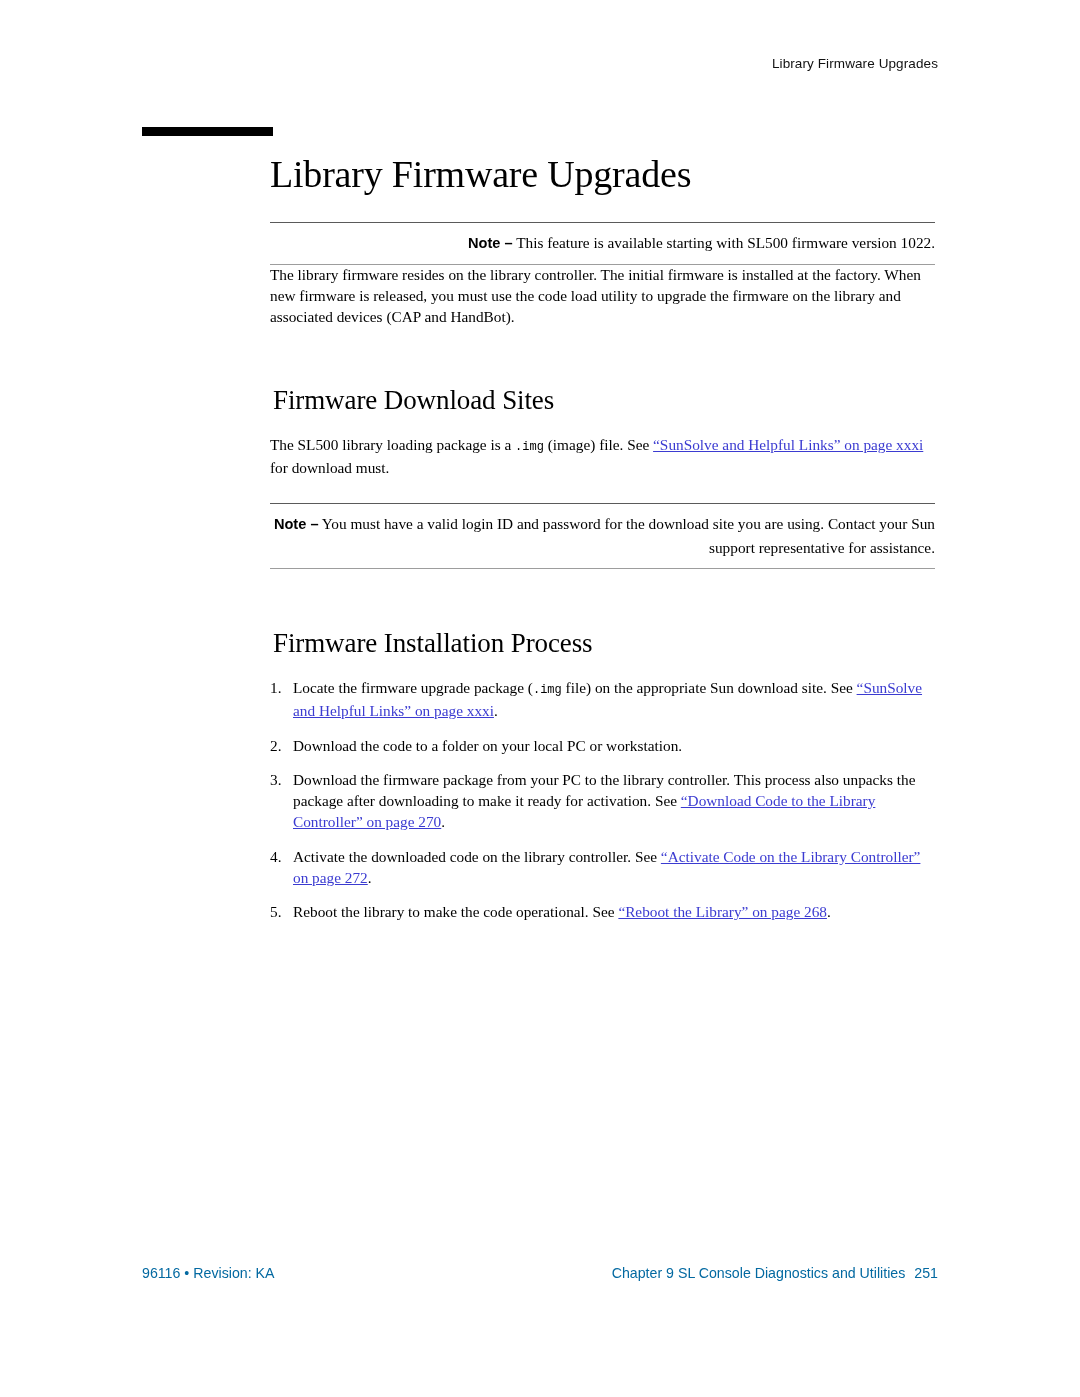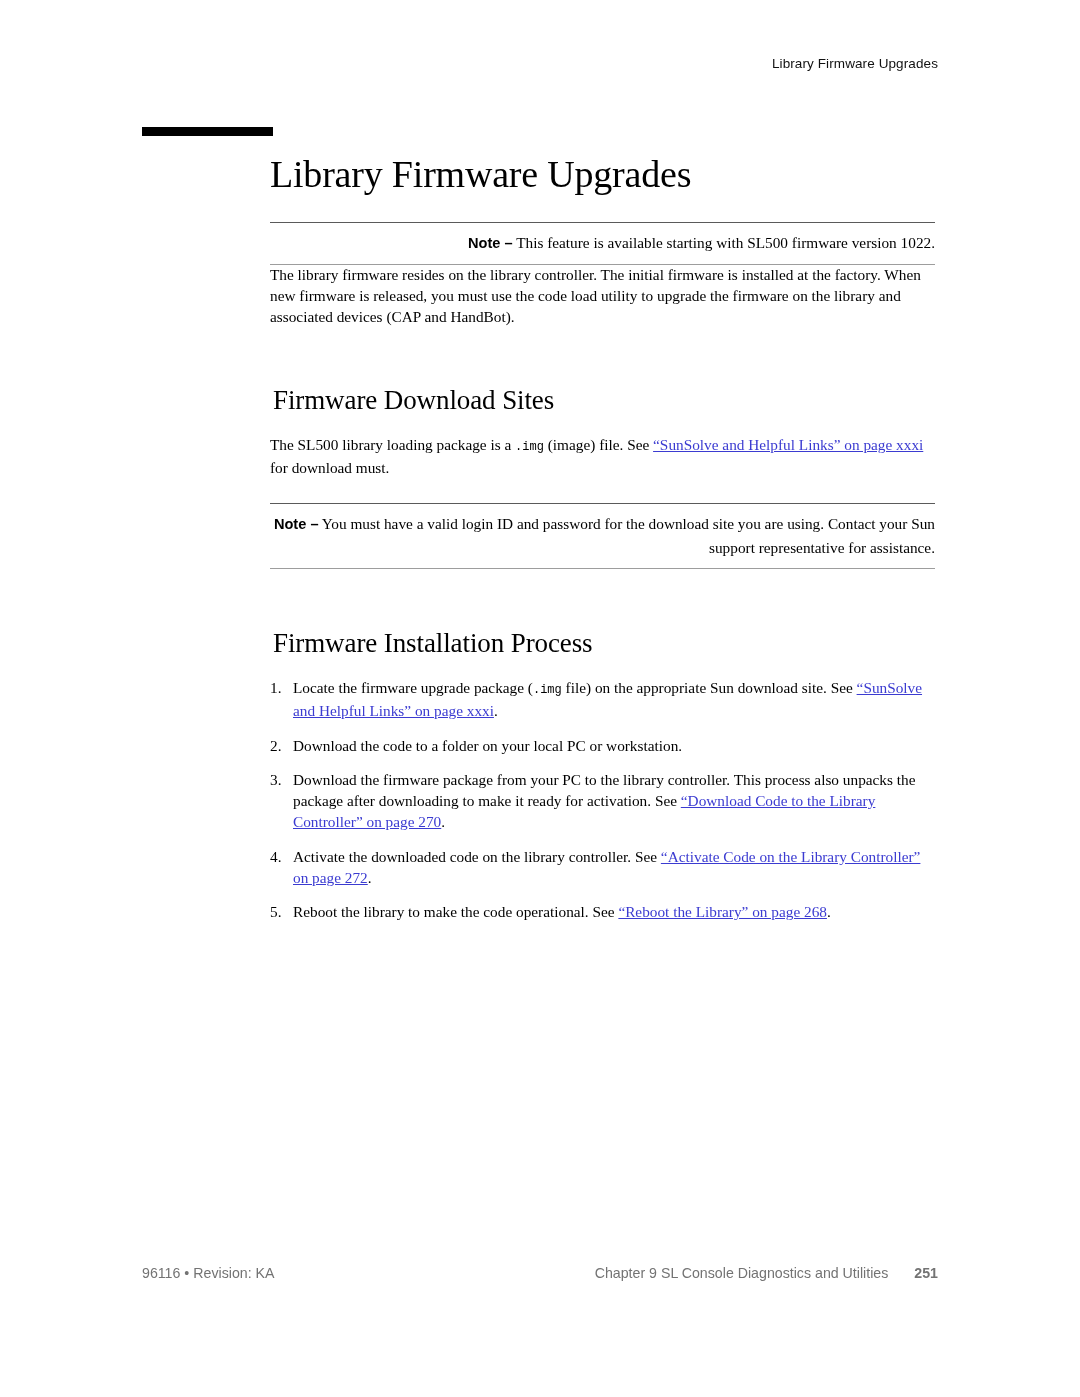--- a/index.html
+++ b/index.html
@@ -132,39 +132,39 @@
 
   
   .footer {
     position: absolute;
     left: 0;
     top: 1265px;
     width: 1080px;
     height: 22px;
     font-family: "Liberation Sans", "DejaVu Sans", sans-serif;
     font-size: 14.2px;
-    color: #737373;
+    color: #0369a1;
   }
   .footer-left {
     position: absolute;
     left: 142px;
     top: 0;
     white-space: nowrap;
   }
   .footer-right {
     position: absolute;
     left: 0;
     top: 0;
     width: 938px;
     text-align: right;
     white-space: nowrap;
   }
   .footer-right .page-num {
-    font-weight: bold;
-    margin-left: 26px;
+    font-weight: normal;
+    margin-left: 9px;
   }
 </style>
 </head>
 <body>
 
 <div class="page">
 
   <div class="running-header">Library Firmware Upgrades</div>
 
   <div class="chapter-bar"></div>

